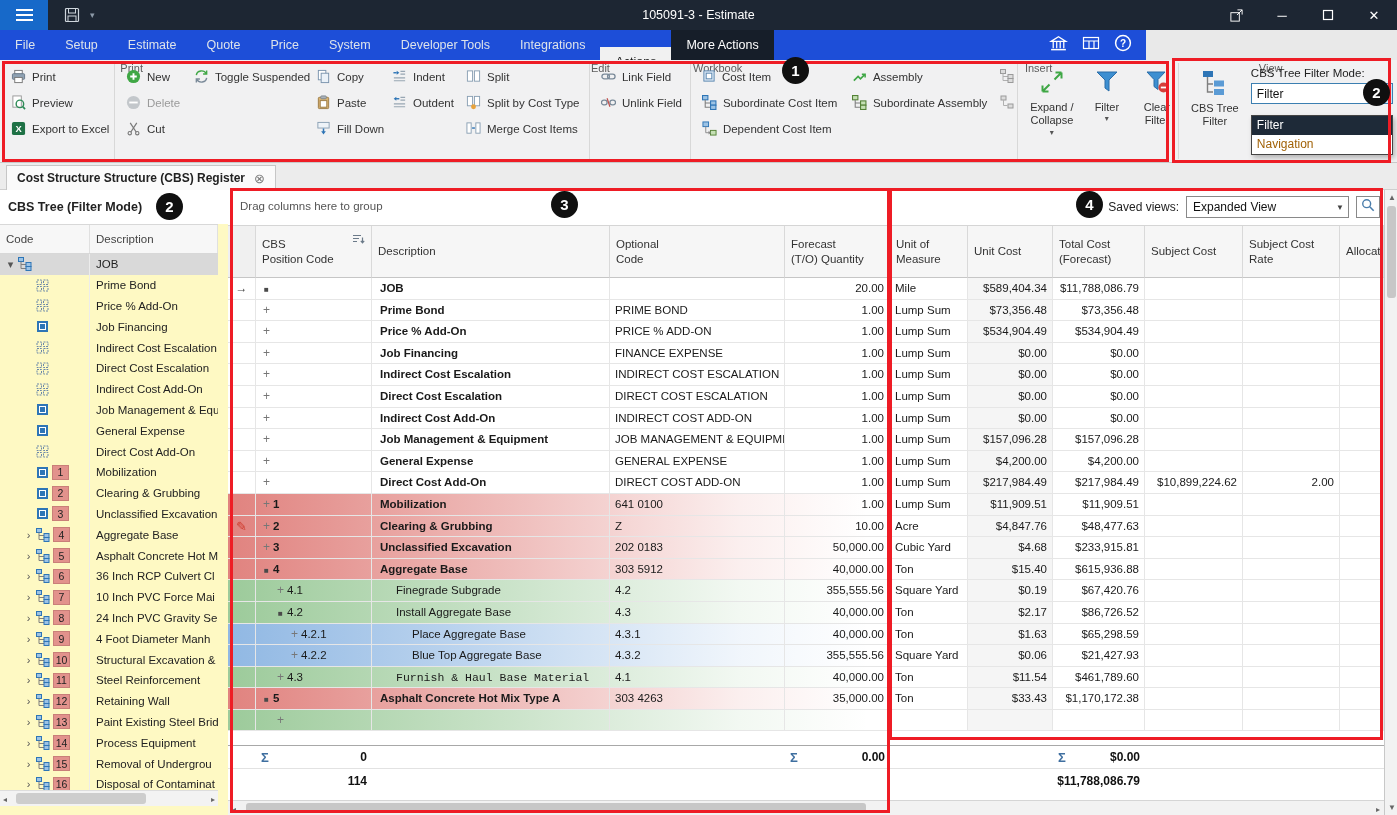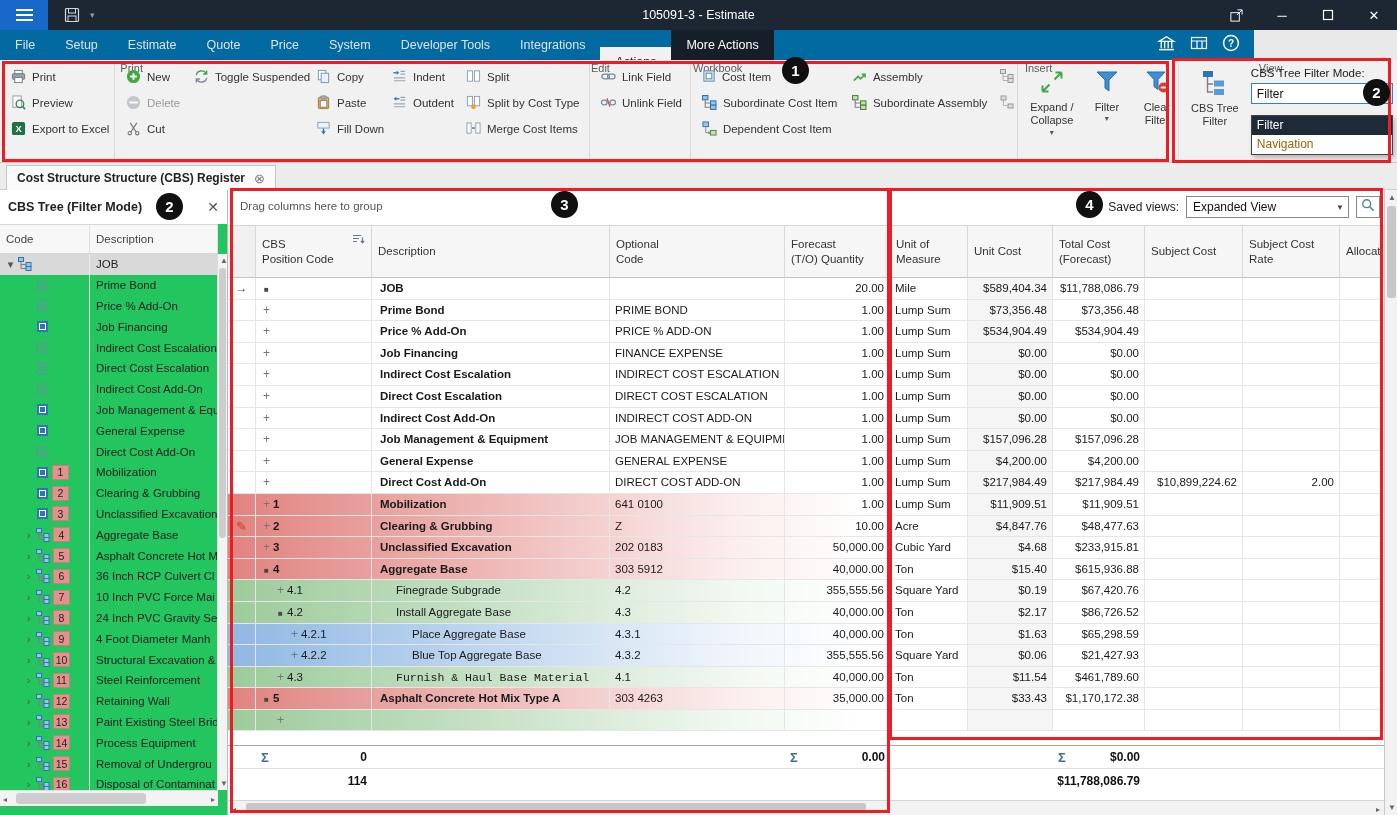--- a/index.html
+++ b/index.html
@@ -11,21 +11,21 @@
   .titlebar { position:absolute; left:0; top:0; width:1397px; height:30px; background:#1d2633; display:flex; align-items:center; }
   .burger { width:48px; height:30px; background:#1769c9; display:flex; flex-direction:column; justify-content:center; align-items:center; gap:3px; cursor:pointer; }
   .burger span { width:17px; height:2px; background:#fff; }
   .tb-save { margin-left:16px; display:flex; align-items:center; }
   .tb-caret { color:#8d99a7; font-size:9px; margin-left:10px; }
   .tb-title { position:absolute; left:50%; transform:translateX(-50%); color:#fff; font-size:12.5px; }
   .tb-right { margin-left:auto; display:flex; }
   .tb-btn { width:46px; height:30px; display:flex; align-items:center; justify-content:center; color:#fff; font-size:13px; }
 
   
-  .menubar { position:absolute; left:0; top:30px; width:1254px; height:30px; background:#0369a1; display:flex; align-items:stretch; }
+  .menubar { position:absolute; left:0; top:30px; width:1146px; height:30px; background:#1d4ed8; display:flex; align-items:stretch; }
   .menu-item { padding:0 15px; line-height:30px; font-size:12.5px; color:#dde3ea; white-space:nowrap; }
   .menu-item.active { background:#f1f1f1; color:#1b1b1b;margin-top:17px; }
   .menu-item.dark { background:#161e29; color:#fff; }
   .menu-right { margin-left:auto; display:flex; align-items:center; gap:14px; margin-right:14px; }
 
   
   .ribbon { position:absolute; left:0; top:60px; width:1397px; height:103px; background:#f1f1f2; border-bottom:1px solid #c9c9c9; display:flex; z-index:5; }
   .rgroup { display:flex; flex-direction:row; height:100%; }
   .rgroup-body { flex:1; display:flex; padding:4px 5px 0 5px; }
   .rgroup-label { text-align:center; font-size:11px; color:#5c5c5c; padding:2px 0 5px; }
@@ -46,21 +46,21 @@
   .dd-list { position:absolute; left:0; top:55px; width:142px; background:#fff; border:1px solid #444; z-index:40; box-shadow:2px 3px 5px rgba(0,0,0,0.25); }
   .dd-item { height:19px; line-height:19px; font-size:12px; padding-left:5px; color:#a16207; }
   .dd-item.dd-sel { background:#1e2a38; color:#fff; }
 
   
   .tabbar { position:absolute; left:0; top:163px; width:1397px; height:27px; background:#ececec; border-bottom:1px solid #cfcfcf; }
   .tab { position:absolute; left:6px; top:2px; height:25px; background:#fafafa; border:1px solid #c6c6c6; border-bottom:none; display:flex; align-items:center; gap:9px; padding:0 10px; font-size:12px; font-weight:bold; color:#222; }
   .tab-close { font-weight:normal; color:#777; font-size:13px; }
 
   
-  .tree-panel { position:absolute; left:0; top:190px; width:228px; height:625px; background:#22c55e; border-right:1px solid #b9b9b9; }
+  .tree-panel { position:absolute; left:0; top:190px; width:254px; height:625px; background:#fef9c3; border-right:1px solid #b9b9b9; }
   .tree-title { height:34px; display:flex; align-items:center; padding:0 8px; font-size:12.5px; font-weight:bold; color:#222; background:#fff; }
   .tree-close { margin-left:auto; color:#555; font-size:14px; font-weight:normal; }
   .tree-colhead { position:absolute; left:0; top:34px; width:218px; height:30px; display:grid; grid-template-columns:90px 1fr; background:#f7f7f7; border-top:1px solid #d8d8d8; border-bottom:1px solid #d8d8d8; font-size:11.5px; color:#444; }
   .tree-colhead div { display:flex; align-items:center; padding-left:6px; border-right:1px solid #e0e0e0; }
   .tree-body { position:absolute; left:0; top:64px; width:218px; height:536px; overflow:hidden; }
   .trow { display:grid; grid-template-columns:90px 1fr; height:20.8px; }
   .trow.sel { background:#d9d9d9; }
   .tcode { display:flex; align-items:center; padding-left:3px; border-right:1px solid #ececec; overflow:hidden; }
   .tdesc { display:flex; align-items:center; padding-left:6px; font-size:11.5px; color:#222; white-space:nowrap; overflow:hidden; }
   .tarrow { width:15px; font-size:11px; color:#555; text-align:center; flex:0 0 15px; }

